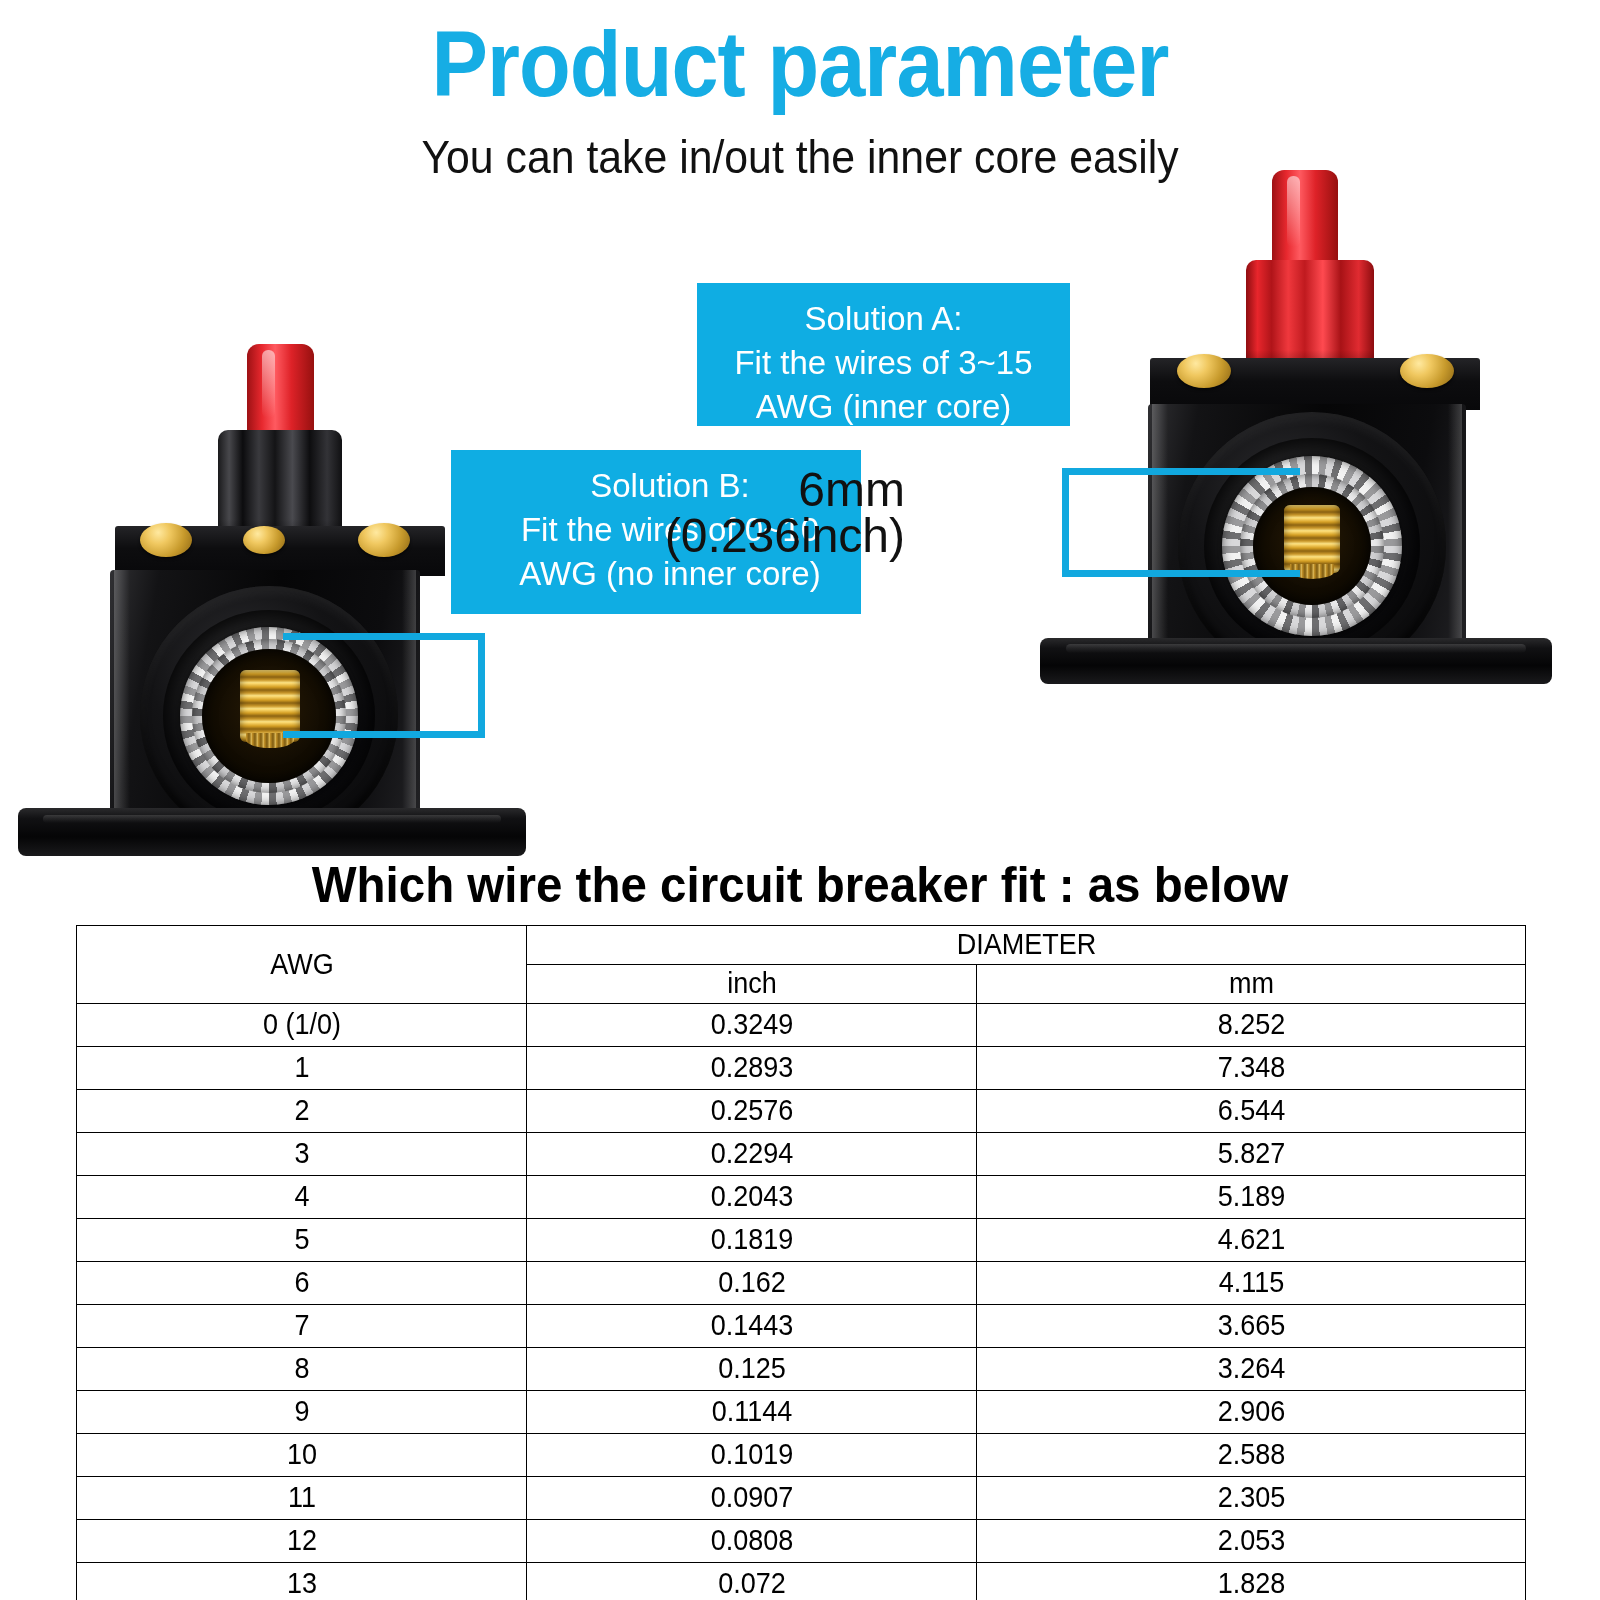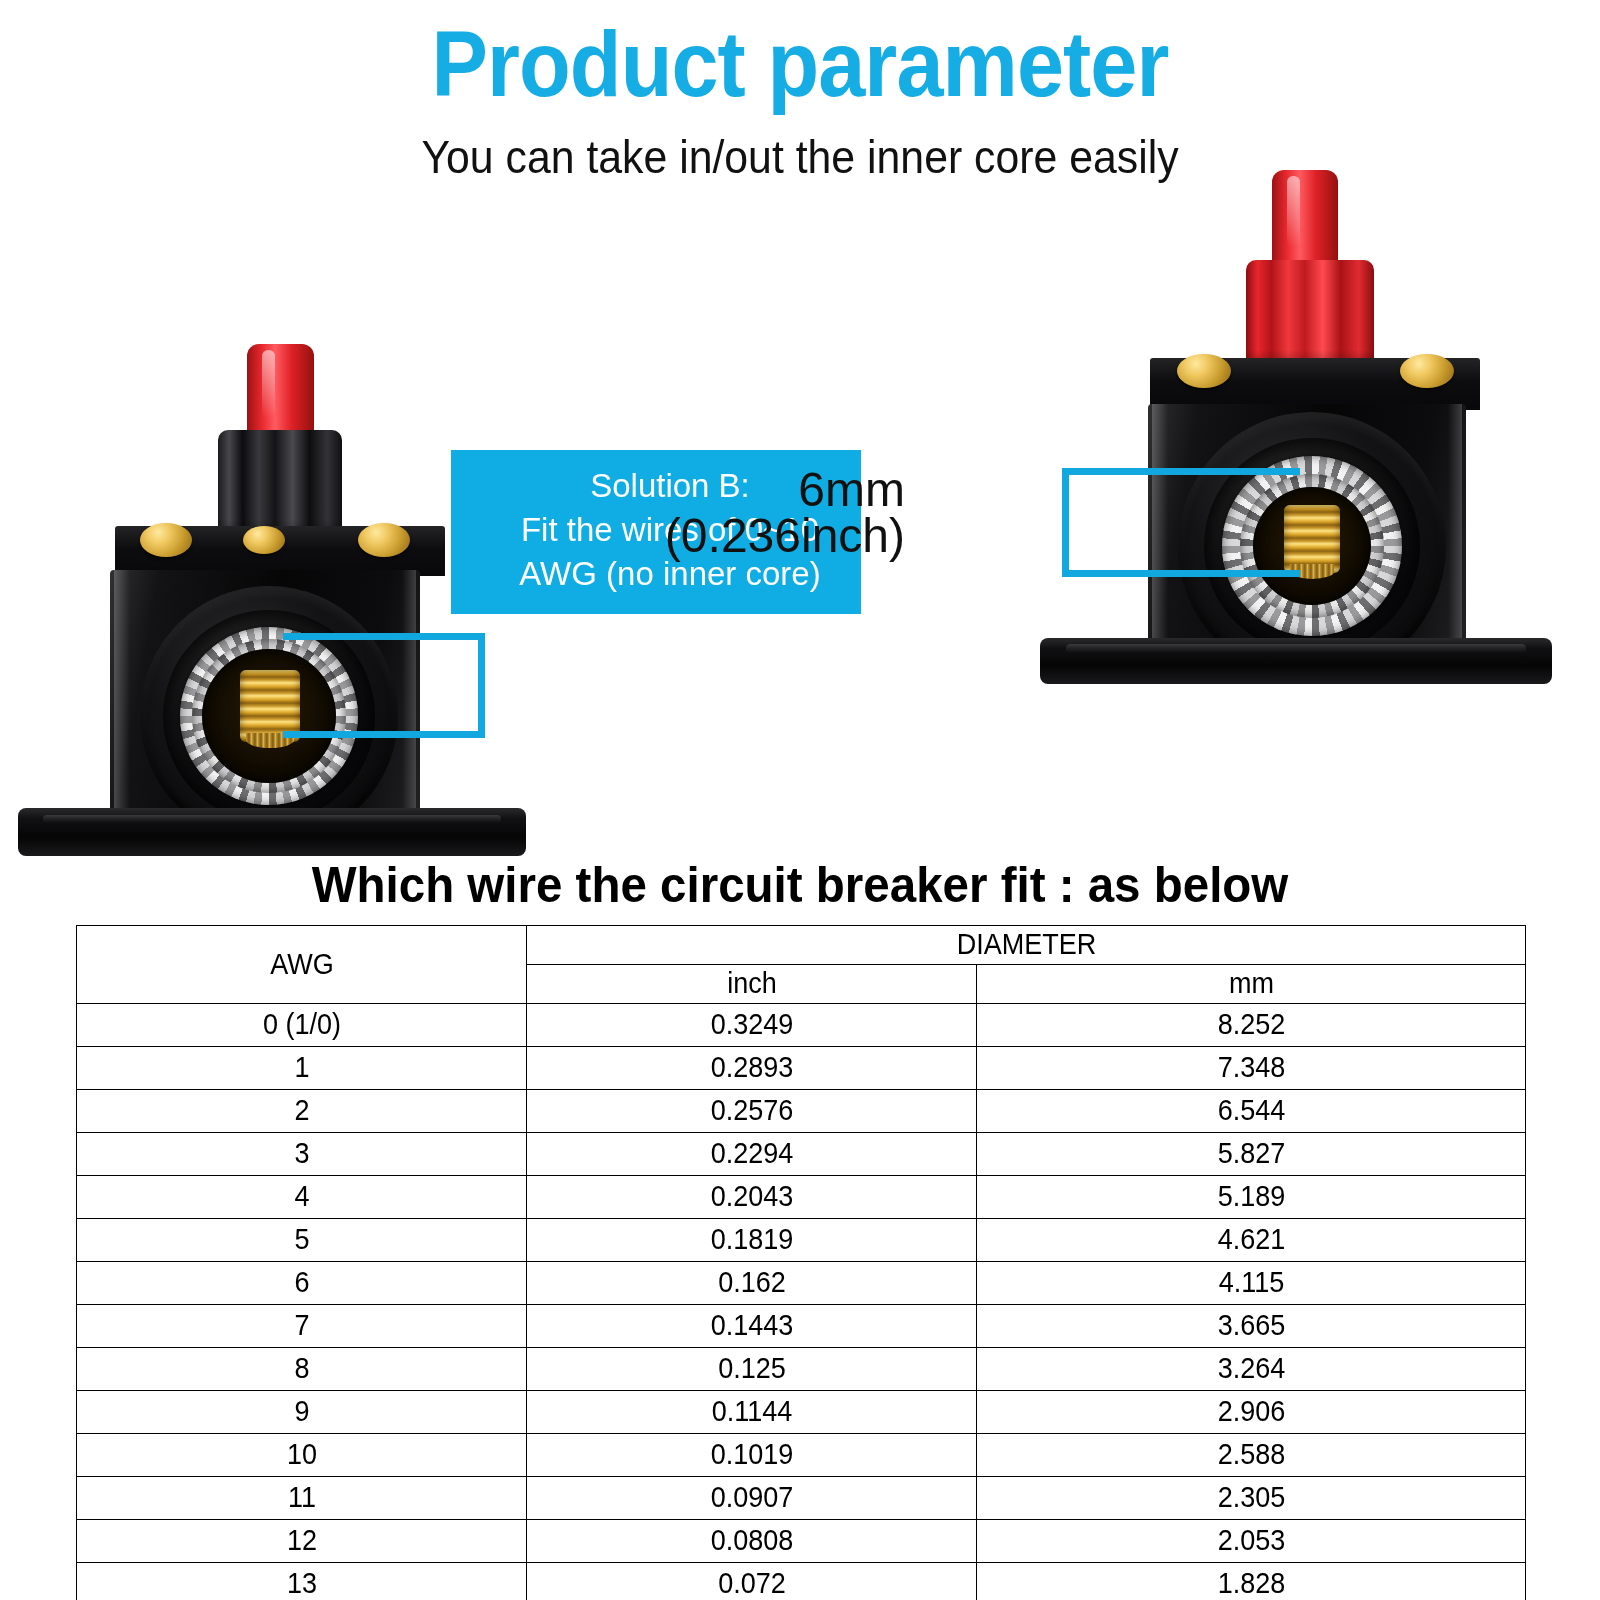--- a/index.html
+++ b/index.html
@@ -251,20 +251,23 @@
     <div class="term-rubber" style="left:178px;top:252px;width:268px;height:268px;"></div>
     <div class="term-outer" style="left:204px;top:278px;width:216px;height:216px;"></div>
     <div class="term-chrome" style="left:222px;top:296px;width:180px;height:180px;"></div>
     <div class="term-chrome2" style="left:240px;top:314px;width:144px;height:144px;"></div>
     <div class="term-cavity" style="left:253px;top:327px;width:118px;height:118px;"></div>
     <div class="gold-thread" style="left:284px;top:345px;width:56px;height:68px;"></div>
 
     <div class="foot" style="left:40px;top:478px;width:512px;height:46px;"></div>
   </div>
 
+  <div class="callout" id="callout-a" style="white-space:pre-line;">Solution A:
+Fit the wires of 3~15
+AWG (inner core)</div>
 
   <div class="callout" id="callout-b" style="white-space:pre-line;">Solution B:
 Fit the wires of 0~10
 AWG (no inner core)</div>
 
   <div class="lead" style="left:283px;top:633px;width:202px;height:7px;"></div>
   <div class="lead" style="left:283px;top:731px;width:202px;height:7px;"></div>
   <div class="lead" style="left:478px;top:633px;width:7px;height:105px;"></div>
 
   <div class="lead" style="left:1062px;top:468px;width:238px;height:7px;"></div>

